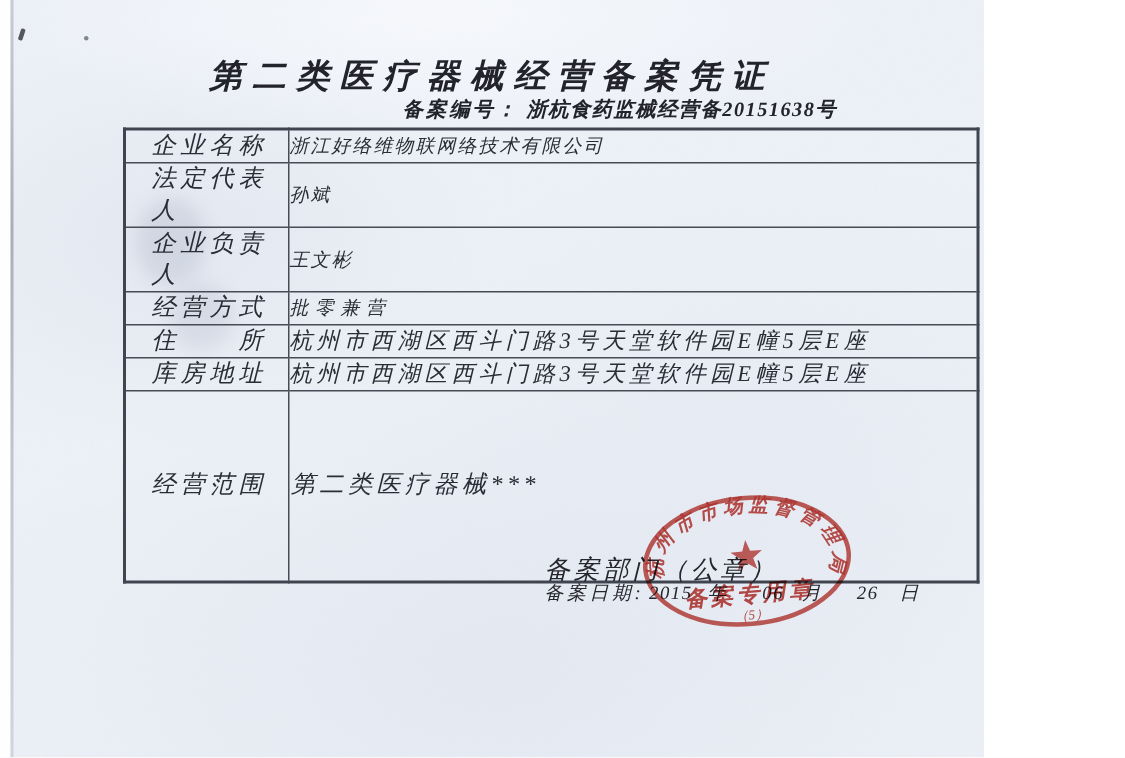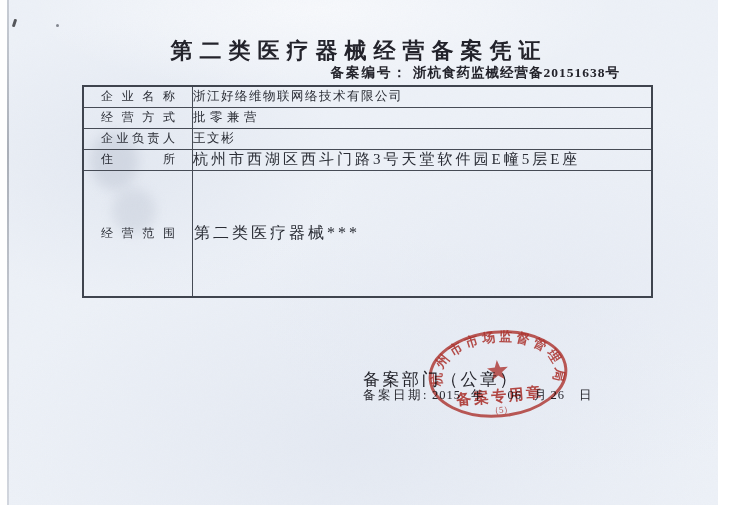--- a/index.html
+++ b/index.html
@@ -1,24 +1,25 @@
 <!DOCTYPE html>
 <html><head>
 <meta charset="utf-8">
 <style>
   html,body{margin:0;padding:0;background:#fff;}
   .page{
-    position:relative;width:718px;height:505px;overflow:hidden;
+    position:relative;width:656px;height:505px;overflow:hidden;
     font-family:"Liberation Serif","DejaVu Serif",serif;
     background:
       radial-gradient(ellipse 420px 120px at 45% 2%, rgba(250,251,253,.85), rgba(250,251,253,0) 70%),
       radial-gradient(ellipse 300px 200px at 18% 32%, rgba(203,211,226,.30), rgba(203,211,226,0) 70%),
       radial-gradient(ellipse 420px 260px at 78% 58%, rgba(226,231,241,.55), rgba(226,231,241,0) 72%),
       radial-gradient(ellipse 520px 300px at 50% 88%, rgba(208,215,230,.32), rgba(208,215,230,0) 70%),
       #edf1f7;
+    font-style: italic;
   }
   .noise{position:absolute;left:0;top:0;width:750px;height:505px;opacity:.38;pointer-events:none;z-index:0;}
   
   .edge-strip{position:absolute;left:0;top:0;width:7px;height:505px;background:#fefefe;z-index:6;}
   .edge-line{position:absolute;left:7px;top:0;width:2px;height:505px;z-index:6;opacity:.45;
     background:linear-gradient(#9aa0aa 0%,#5d636e 30%,#8a8f99 60%,#b0b5bf 100%);}
   .speck-a{position:absolute;left:13px;top:19px;width:3px;height:8px;background:#15151a;opacity:.7;
     border-radius:1px;transform:rotate(18deg);z-index:6;}
   .speck-b{position:absolute;left:56px;top:24px;width:3px;height:3px;background:#3a3f49;opacity:.6;border-radius:50%;z-index:6;}
   .smudge{position:absolute;border-radius:50%;filter:blur(6px);z-index:1;}
@@ -27,39 +28,39 @@
 
   .title{position:absolute;top:36px;left:0;right:0;text-align:center;z-index:2;
     font-size:22px;font-weight:bold;letter-spacing:7px;color:#23232b;}
   .subtitle{position:absolute;top:64px;right:98px;z-index:2;white-space:nowrap;
     font-size:13.5px;font-weight:bold;color:#23232b;letter-spacing:1px;text-align:right;}
   .subtitle .rec-label{margin-right:5px;letter-spacing:2px;}
 
   table.doc{position:absolute;left:82px;top:85px;width:571px;z-index:2;
     border-collapse:collapse;border:2px solid #3f444e;table-layout:fixed;}
   table.doc td{border:1px solid #464b55;padding:0;color:#2a2d35;}
-  td.lc{width:108px;text-align:center;font-size:12px;}
+  td.lc{width:108px;text-align:center;font-size:16px;}
   .lj{display:inline-block;width:74px;text-align:justify;text-align-last:justify;}
   td.vc{text-align:left;font-size:12.5px;letter-spacing:1.5px;}
   tr.r{height:21px;}
   tr.addr td.vc{font-size:15px;letter-spacing:3px;}
   tr.spread td.vc{letter-spacing:4.5px;}
   tr.big{height:127px;}
   tr.big td.vc{text-align:left;padding-left:1px;letter-spacing:3px;font-size:16px;}
 
   .foot-dept{position:absolute;left:363px;top:368px;z-index:2;
     font-size:17px;letter-spacing:2.5px;color:#26262d;white-space:nowrap;}
   .foot-date{position:absolute;left:363px;top:387px;z-index:2;
     font-size:12.5px;color:#26262d;white-space:nowrap;}
   .foot-date .lbl{letter-spacing:2.5px;}
   .foot-date .n1{margin-left:3px;letter-spacing:1px;}
   .foot-date .u1{margin-left:10px;}
   .foot-date .n2{margin-left:10px;letter-spacing:1px;padding-left:14px;}
   .foot-date .u2{margin-left:12px;}
-  .foot-date .n3{margin-left:4px;letter-spacing:1px;}
+  .foot-date .n3{margin-left:24px;letter-spacing:1px;}
   .foot-date .u3{margin-left:14px;}
 
   .seal{position:absolute;left:412px;top:325px;width:172px;height:98px;z-index:4;
     mix-blend-mode:multiply;transform:rotate(-5deg);}
 </style>
 </head>
 <body>
 
 <div class="page">
 
@@ -83,30 +84,38 @@
   <div class="subtitle">
     <span class="rec-label">备案编号：</span><span>浙杭食药监械经营备20151638号</span>
   </div>
 
   <table class="doc">
     <tbody>
         <tr class="r">
       <td class="lc"><span class="lj">企业名称</span></td>
       <td class="vc">浙江好络维物联网络技术有限公司</td>
     </tr>
-    <tr class="r spread">
-      <td class="lc"><span class="lj">经营方式</span></td>
-      <td class="vc">批零兼营</td>
+    <tr class="r">
+      <td class="lc"><span class="lj">法定代表人</span></td>
+      <td class="vc">孙斌</td>
     </tr>
     <tr class="r">
       <td class="lc"><span class="lj">企业负责人</span></td>
       <td class="vc">王文彬</td>
     </tr>
+    <tr class="r spread">
+      <td class="lc"><span class="lj">经营方式</span></td>
+      <td class="vc">批零兼营</td>
+    </tr>
     <tr class="r addr">
       <td class="lc"><span class="lj">住所</span></td>
+      <td class="vc">杭州市西湖区西斗门路3号天堂软件园E幢5层E座</td>
+    </tr>
+    <tr class="r addr">
+      <td class="lc"><span class="lj">库房地址</span></td>
       <td class="vc">杭州市西湖区西斗门路3号天堂软件园E幢5层E座</td>
     </tr>
     <tr class="big">
       <td class="lc"><span class="lj">经营范围</span></td>
       <td class="vc">第二类医疗器械***</td>
     </tr>
   </tbody>
     </table>
 
   <div class="foot-dept">备案部门（公章）</div>

